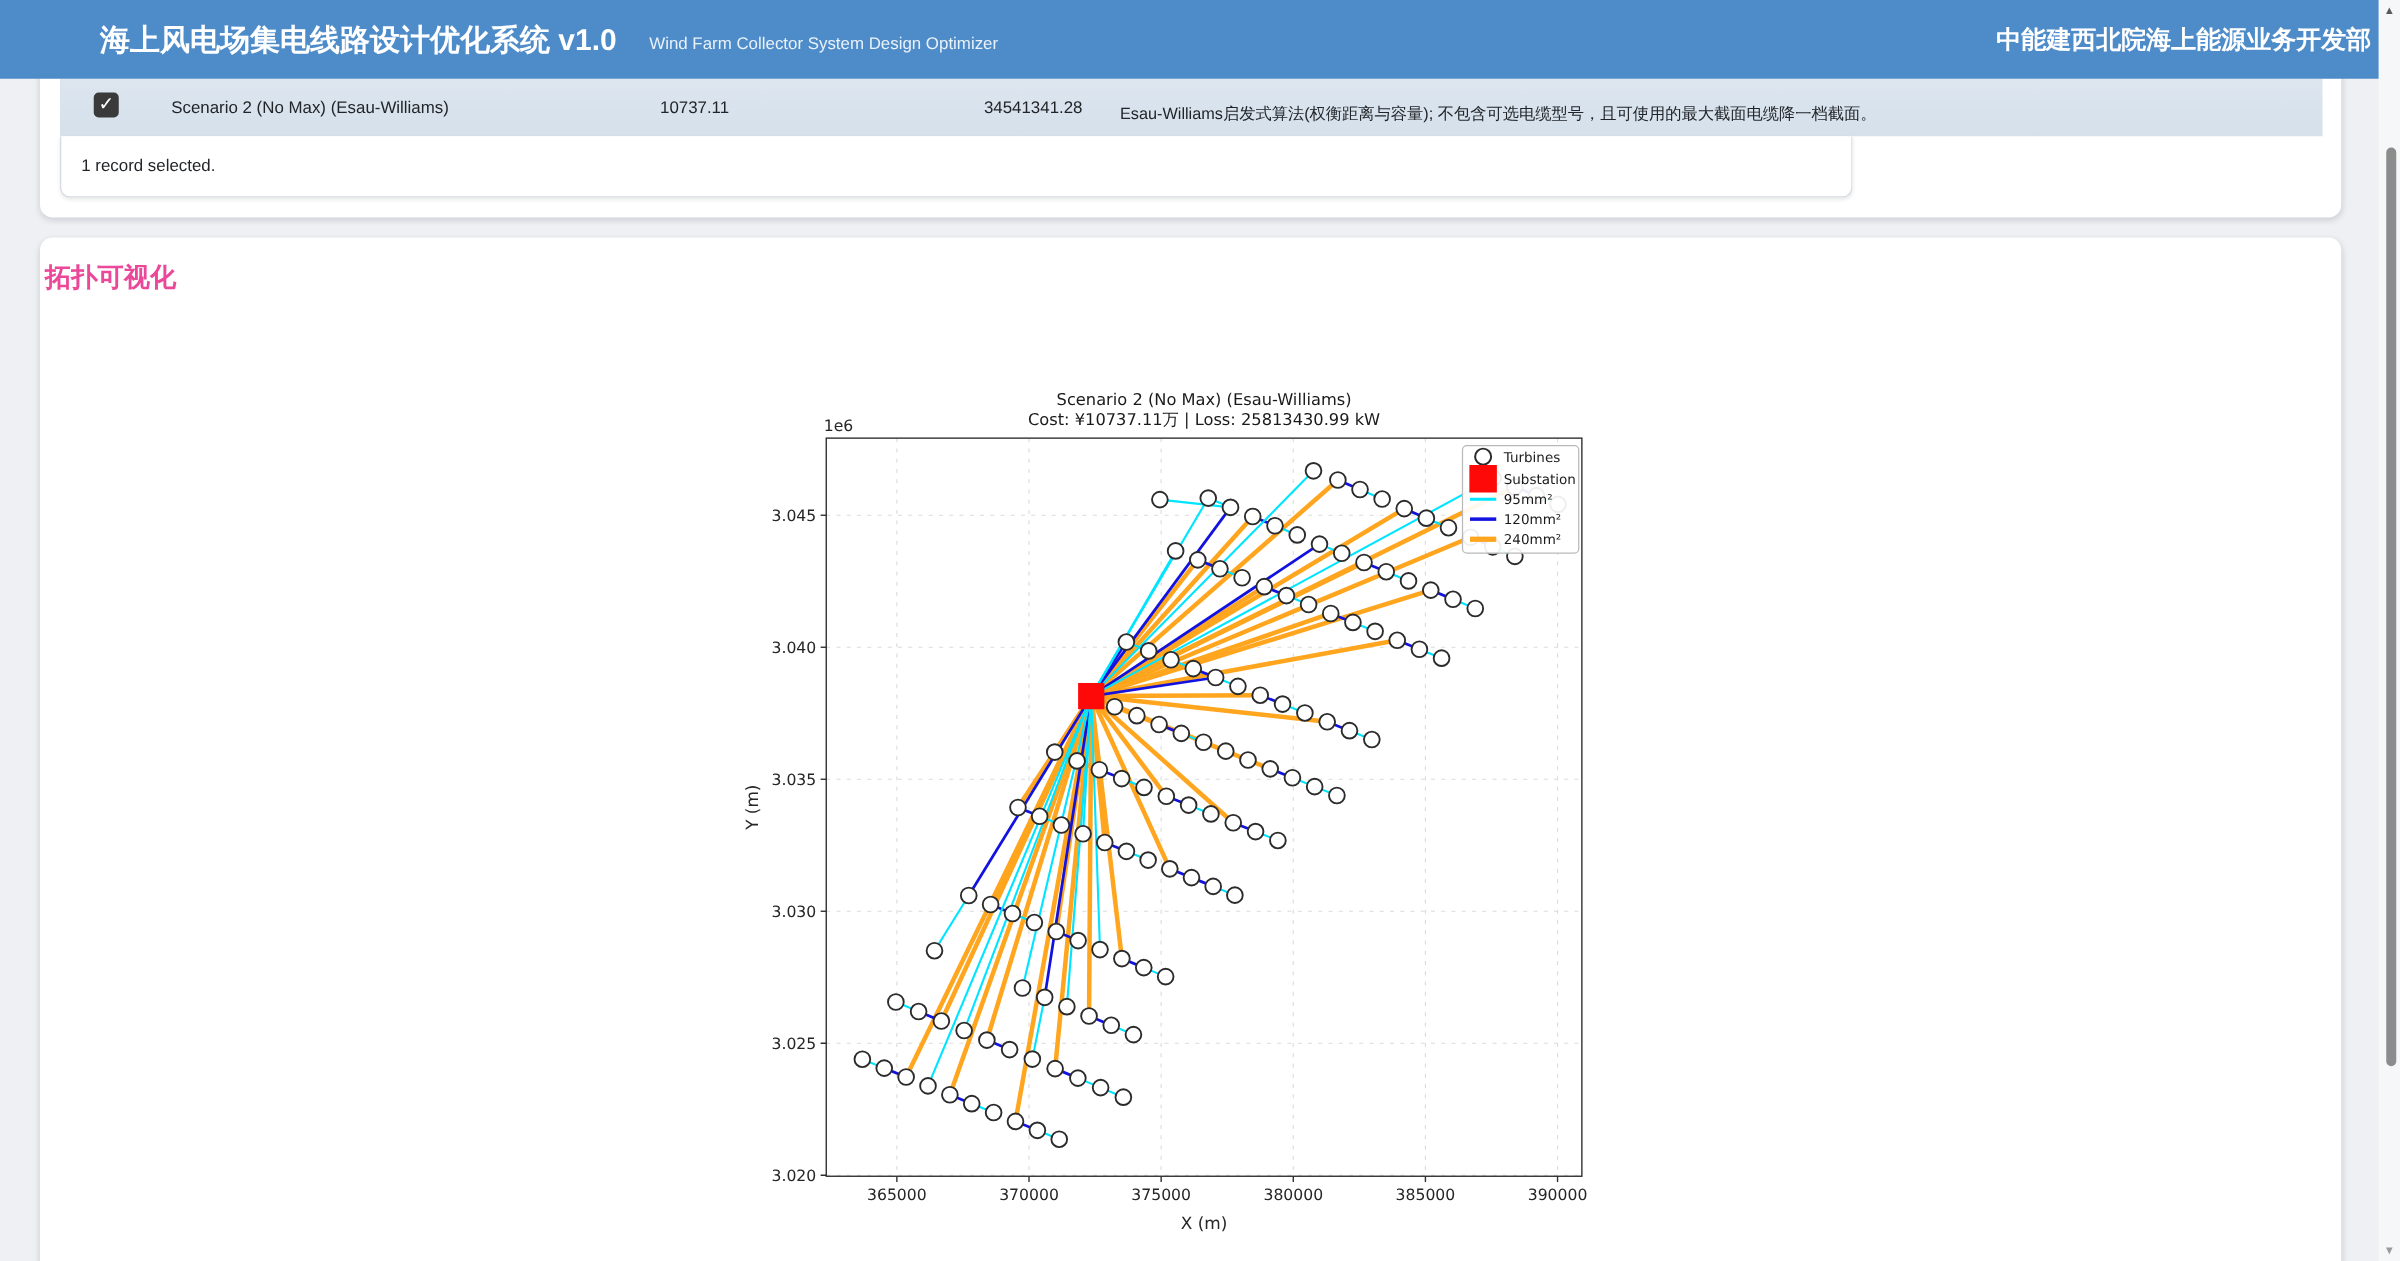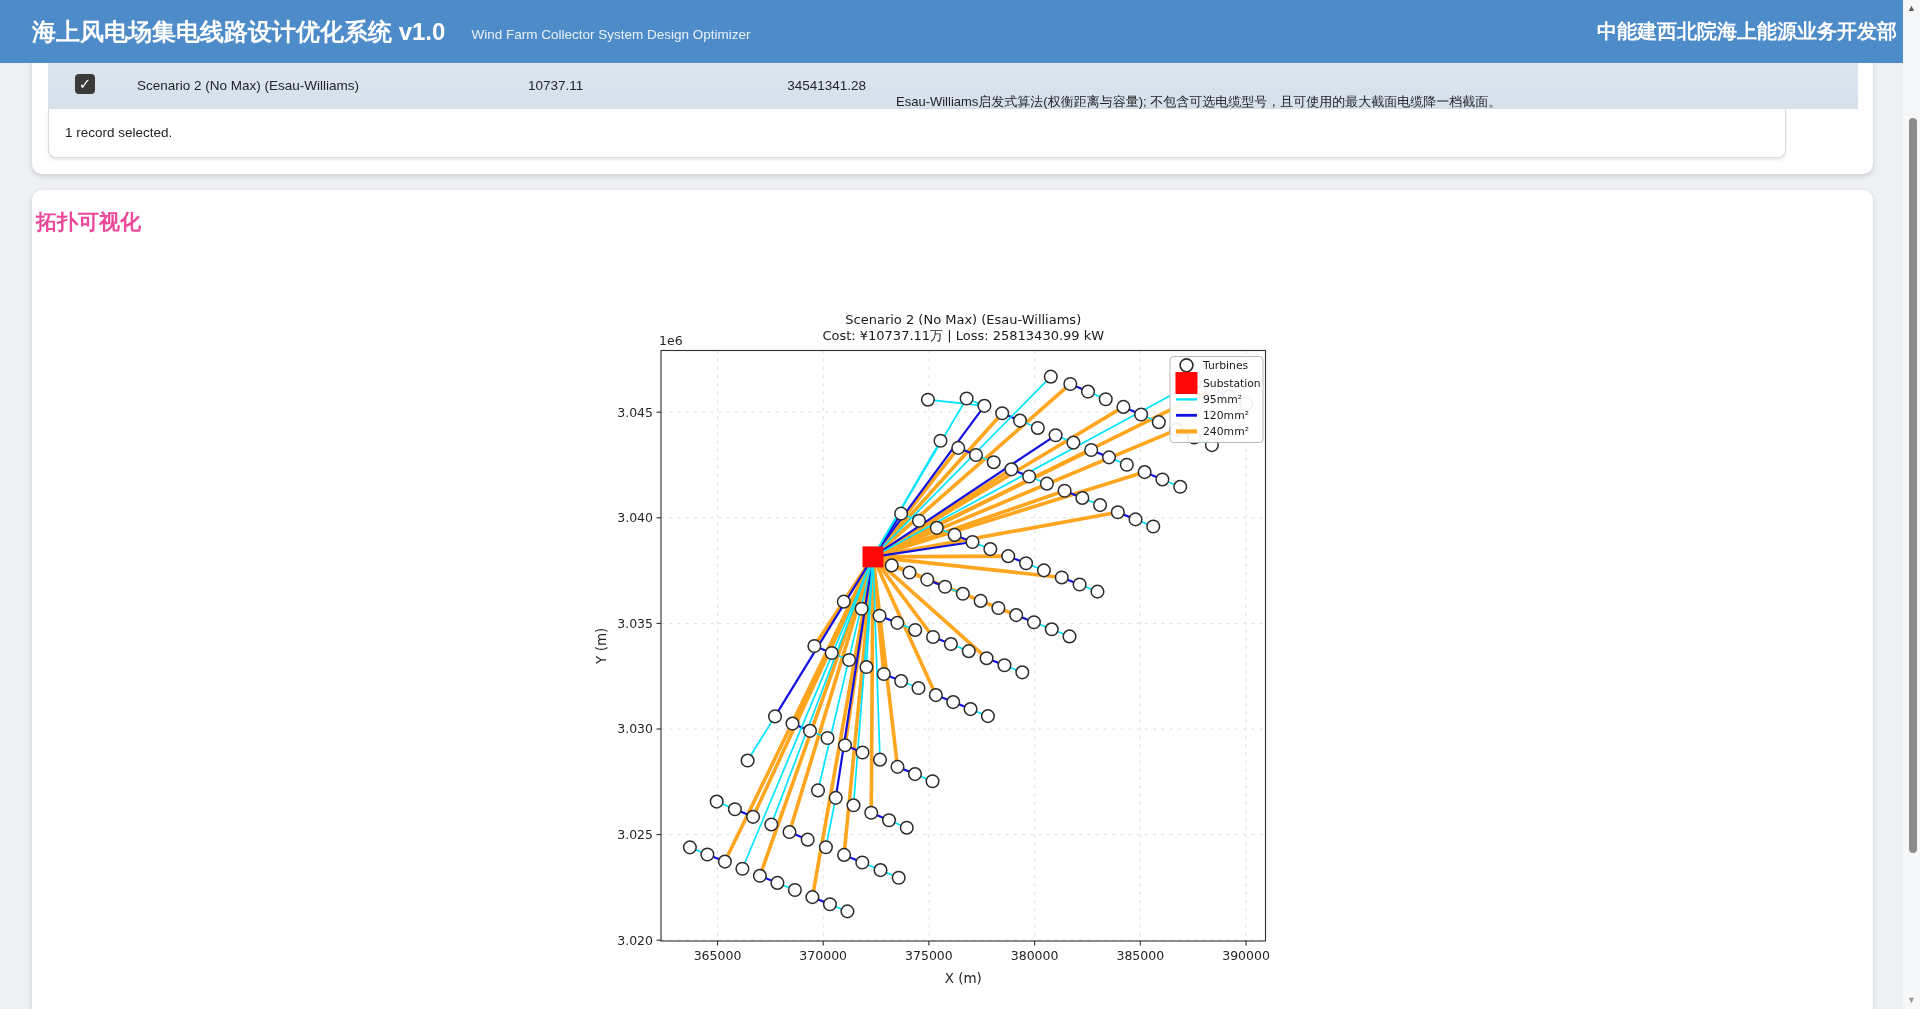--- a/index.html
+++ b/index.html
@@ -1,34 +1,34 @@
 <!DOCTYPE html>
 <html><head>
 <meta charset="utf-8">
 <style>
   * { margin:0; padding:0; box-sizing:border-box; }
   html,body { width:1920px; height:1009px; overflow:hidden; }
   body { font-family:"Liberation Sans","DejaVu Sans",sans-serif; background:#eef0f3; position:relative; }
 
   .header { position:absolute; left:0; top:0; width:1903px; height:63px; background:#4e8cc9;
-            display:flex; align-items:center; z-index:20; }
+            display:flex; align-items:center; z-index:20;padding-left:48px; }
   .header-title { color:#fff; font-weight:bold; font-size:24px; margin-left:32px; }
   .header-sub { color:rgba(255,255,255,0.88); font-size:13.5px; margin-left:26px; position:relative; top:3px; }
   .header-org { color:#fff; font-weight:bold; font-size:20px; margin-left:auto; margin-right:6px; }
 
   .card1 { position:absolute; left:32px; top:-40px; width:1841px; height:214px; background:#fff;
            border-radius:10px; box-shadow:0 2px 5px rgba(40,50,60,0.18); }
   .sel-row { position:absolute; left:16px; top:103px; width:1810px; height:46px; background:linear-gradient(#dde6ef, #d5e0eb); }
   .checkbox { position:absolute; left:27px; top:11px; width:20px; height:20px; background:#3a3a3a;
               border-radius:4px; color:#fff; font-size:15px; font-weight:bold; line-height:20px; text-align:center; }
   .cell-name { position:absolute; left:89px; top:0; height:46px; line-height:46px; font-size:13.5px; color:#212529; }
   .cell-cost { position:absolute; left:480px; width:162px; top:0; height:46px; line-height:46px; font-size:13.5px; color:#212529; }
   .cell-loss { position:absolute; left:656px; width:162px; top:0; height:46px; line-height:46px; font-size:13.5px; color:#212529; text-align:right; }
-  .cell-desc { position:absolute; left:848px; top:16px; height:46px; line-height:46px; font-size:13px; color:#212529;text-align:center; }
-  .status-box { position:absolute; left:16px; top:149px; width:1738px; height:49px; background:#fff;
+  .cell-desc { position:absolute; left:848px; top:5px; height:46px; line-height:46px; font-size:13px; color:#212529;text-align:center; }
+  .status-box { position:absolute; left:16px; top:149px; width:1434px; height:49px; background:#fff;
                 border:1px solid #d6dbe1; border-top:none; border-radius:0 0 8px 8px;
                 box-shadow:0 2px 3px rgba(40,50,60,0.10); }
   .status-text { position:absolute; left:16px; top:0; height:48px; line-height:48px; font-size:13.5px; color:#212529; }
 
   .card2 { position:absolute; left:32px; top:190px; width:1841px; height:860px; background:#fff;
            border-radius:10px; box-shadow:0 2px 5px rgba(40,50,60,0.18); }
   .section-title { position:absolute; left:4px; top:18px; font-size:21px; font-weight:bold; color:#ec4899; }
 
   .plot-svg { position:absolute; left:492px; top:95px; }
   .plot-svg text { font-family:"DejaVu Sans","Liberation Sans",sans-serif; }

